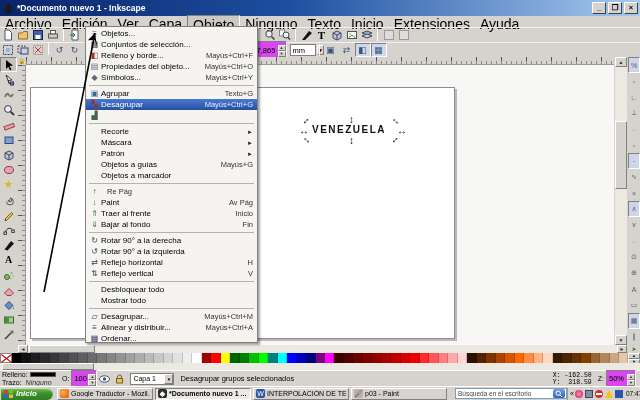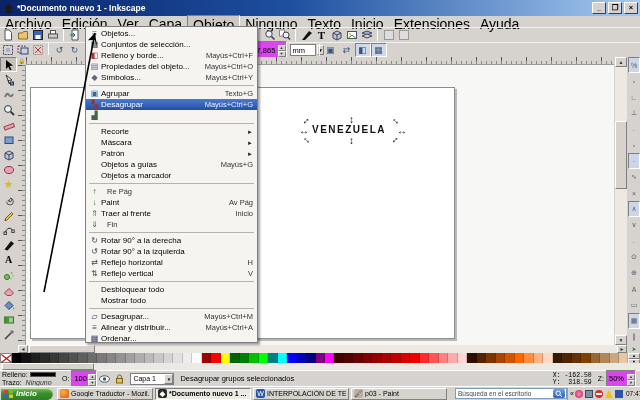--- a/index.html
+++ b/index.html
@@ -754,20 +754,21 @@
         <span class="pm-label">Paint</span>
         <span class="pm-short">Av Pág</span>
       </div>
       <div class="pm-item">
         <span class="pm-ic" style="color:#2a6d2a">⇑</span>
         <span class="pm-label">Traer al frente</span>
         <span class="pm-short">Inicio</span>
       </div>
       <div class="pm-item">
         <span class="pm-ic" style="color:#2a6d2a">⇓</span>
+        <span class="pm-label">Bajar al fondo</span>
         <span class="pm-short">Fin</span>
       </div>
       <div class="pm-sep"></div>
       <div class="pm-item">
         <span class="pm-ic" style="color:#445">↻</span>
         <span class="pm-label">Rotar 90° a la derecha</span>
       </div>
       <div class="pm-item">
         <span class="pm-ic" style="color:#445">↺</span>
         <span class="pm-label">Rotar 90° a la izquierda</span>

